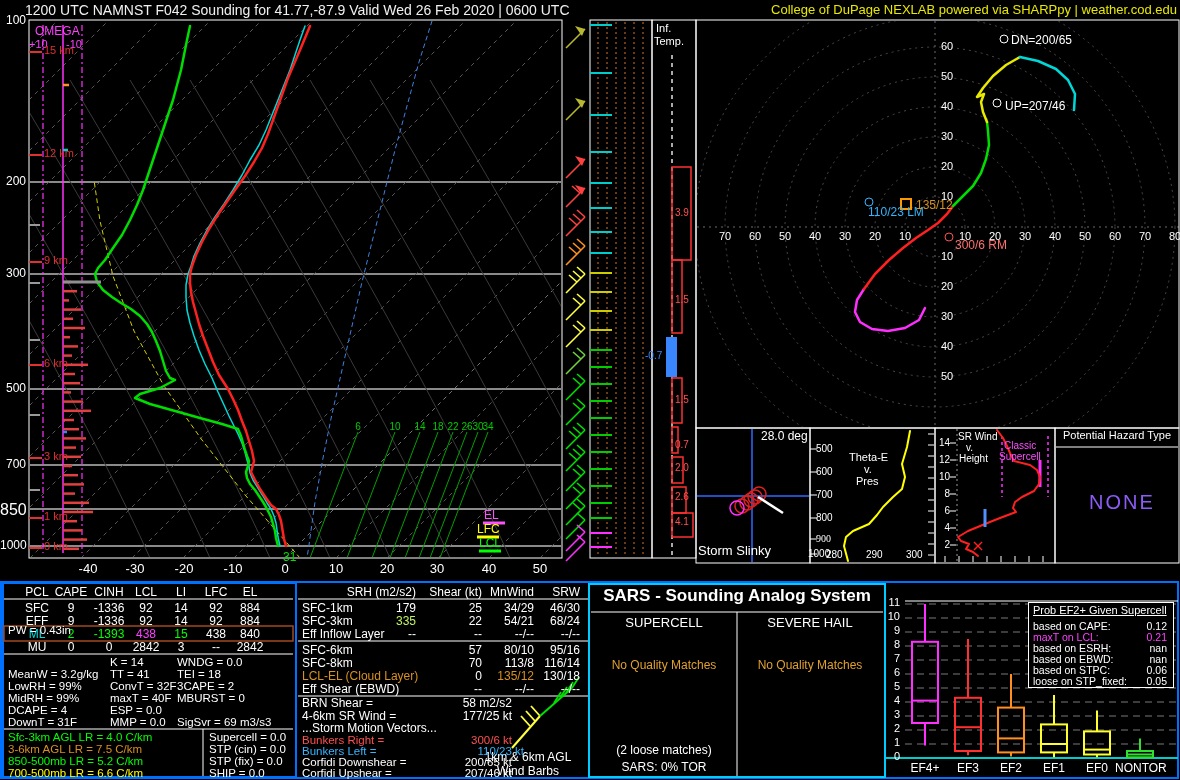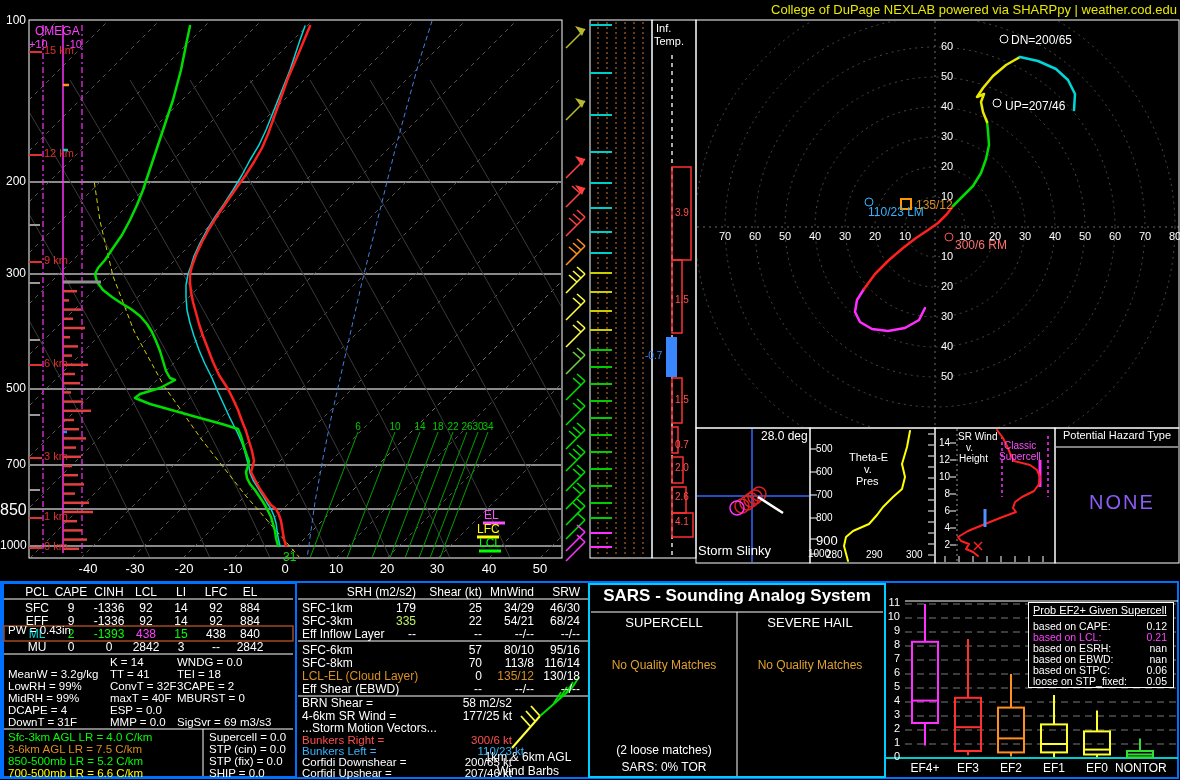--- a/index.html
+++ b/index.html
@@ -367,20 +367,21 @@
       <line x1="1097" y1="754.5" x2="1097" y2="757.3" stroke="#ffff30" stroke-width="2"></line>
       <rect x="1084" y="731.4" width="26" height="23.100000000000023" stroke="#ffff30" stroke-width="2" fill="none"></rect>
       <line x1="1084" y1="749.6" x2="1110" y2="749.6" stroke="#ffff30" stroke-width="2"></line>
       <line x1="1140" y1="738.4" x2="1140" y2="751" stroke="#30e030" stroke-width="2"></line>
       <line x1="1140" y1="757.3" x2="1140" y2="758" stroke="#30e030" stroke-width="2"></line>
       <rect x="1127" y="751" width="26" height="6.2999999999999545" stroke="#30e030" stroke-width="2" fill="none"></rect>
       <line x1="1127" y1="754.5" x2="1153" y2="754.5" stroke="#30e030" stroke-width="2"></line>
       <line x1="1029" y1="617" x2="1171" y2="617" stroke="#fff" stroke-width="1"></line>
     </svg>
 
+  <div class="t" style="left:25px;top:3px;font-size:14px;color:#f0f0f0;">1200 UTC NAMNST F042 Sounding for 41.77,-87.9 Valid Wed 26 Feb 2020 | 0600 UTC</div>
   <div class="t rt" style="right:3px;top:3px;font-size:13px;color:#e8e800;">College of DuPage NEXLAB powered via SHARPpy | weather.cod.edu</div>
 
   <div class="t" style="left:35px;top:25px;font-size:12px;color:#ff40ff;">OMEGA</div>
   <div class="t" style="left:29px;top:39px;font-size:11px;color:#ff40ff;">+10</div>
   <div class="t" style="left:66px;top:39px;font-size:11px;color:#ff40ff;">-10</div>
 
   <div class="t" style="left:484px;top:509px;font-size:12px;color:#ff50ff;">EL</div>
   <div class="t" style="left:477px;top:523px;font-size:12px;color:#ffff00;">LFC</div>
   <div class="t" style="left:479px;top:537px;font-size:12px;color:#00ff00;">LCL</div>
   <div class="t" style="left:283px;top:551px;font-size:12px;color:#00dd00;">31</div>
@@ -423,21 +424,21 @@
   <div class="t" style="left:302px;top:710px;font-size:12px;">4-6km SR Wind =</div>
   <div class="t rt" style="left:390px;top:710px;width:122px;font-size:12px;">177/25 kt</div>
   <div class="t" style="left:302px;top:722px;font-size:12px;">...Storm Motion Vectors...</div>
   <div class="t ctr" style="left:470px;top:751px;width:116px;font-size:12px;">1km &amp; 6km AGL</div>
   <div class="t ctr" style="left:470px;top:765px;width:116px;font-size:12px;">Wind Barbs</div>
 
   <div id="prob-table">
     <div class="t" style="left:4px;top:2px;font-size:11px;text-decoration:underline;">Prob EF2+ Given Supercell</div>
   <div class="t" style="left: 4px; top: 18px; font-size: 10.5px; color: rgb(255, 255, 255);">based on CAPE:</div>
       <div class="t" style="left: 96px; top: 18px; font-size: 10.5px; color: rgb(255, 255, 255); width: 42px; text-align: right;">0.12</div>
-      <div class="t" style="left: 4px; top: 29px; font-size: 10.5px; color: rgb(255, 64, 255);">based on LCL:</div>
+      <div class="t" style="left: 4px; top: 29px; font-size: 10.5px; color: rgb(255, 64, 255);">maxT on LCL:</div>
       <div class="t" style="left: 96px; top: 29px; font-size: 10.5px; color: rgb(255, 64, 255); width: 42px; text-align: right;">0.21</div>
       <div class="t" style="left: 4px; top: 40px; font-size: 10.5px; color: rgb(255, 255, 255);">based on ESRH:</div>
       <div class="t" style="left: 96px; top: 40px; font-size: 10.5px; color: rgb(255, 255, 255); width: 42px; text-align: right;">nan</div>
       <div class="t" style="left: 4px; top: 51px; font-size: 10.5px; color: rgb(255, 255, 255);">based on EBWD:</div>
       <div class="t" style="left: 96px; top: 51px; font-size: 10.5px; color: rgb(255, 255, 255); width: 42px; text-align: right;">nan</div>
       <div class="t" style="left: 4px; top: 62px; font-size: 10.5px; color: rgb(255, 255, 255);">based on STPC:</div>
       <div class="t" style="left: 96px; top: 62px; font-size: 10.5px; color: rgb(255, 255, 255); width: 42px; text-align: right;">0.06</div>
       <div class="t" style="left: 4px; top: 73px; font-size: 10.5px; color: rgb(255, 255, 255);">loose on STP_fixed:</div>
       <div class="t" style="left: 96px; top: 73px; font-size: 10.5px; color: rgb(255, 255, 255); width: 42px; text-align: right;">0.05</div>
     </div>
@@ -472,21 +473,21 @@
     <div class="t" style="left: 941px; top: 41px; font-size: 11px;">60</div>
     <div class="t" style="left: 941px; top: 251px; font-size: 11px;">10</div>
     <div class="t" style="left: 941px; top: 281px; font-size: 11px;">20</div>
     <div class="t" style="left: 941px; top: 311px; font-size: 11px;">30</div>
     <div class="t" style="left: 941px; top: 341px; font-size: 11px;">40</div>
     <div class="t" style="left: 941px; top: 371px; font-size: 11px;">50</div>
     <div class="t" style="left: 816px; top: 444px; font-size: 10px;">500</div>
     <div class="t" style="left: 816px; top: 467px; font-size: 10px;">600</div>
     <div class="t" style="left: 816px; top: 490px; font-size: 10px;">700</div>
     <div class="t" style="left: 816px; top: 513px; font-size: 10px;">800</div>
-    <div class="t" style="left: 816px; top: 534px; font-size: 13px;">900</div>
+    <div class="t" style="left: 816px; top: 534px; font-size: 10px; font-family: Liberation Serif, serif;">900</div>
     <div class="t" style="left: 808px; top: 549px; font-size: 10px;">1000</div>
     <div class="t" style="left: 826px; top: 550px; font-size: 10px;">280</div>
     <div class="t" style="left: 866px; top: 550px; font-size: 10px;">290</div>
     <div class="t" style="left: 906px; top: 550px; font-size: 10px;">300</div>
     <div class="t" style="left: 936px; top: 438px; font-size: 10px; width: 14px; text-align: right;">14</div>
     <div class="t" style="left: 936px; top: 455px; font-size: 10px; width: 14px; text-align: right;">12</div>
     <div class="t" style="left: 936px; top: 472px; font-size: 10px; width: 14px; text-align: right;">10</div>
     <div class="t" style="left: 936px; top: 489px; font-size: 10px; width: 14px; text-align: right;">8</div>
     <div class="t" style="left: 936px; top: 506px; font-size: 10px; width: 14px; text-align: right;">6</div>
     <div class="t" style="left: 936px; top: 523px; font-size: 10px; width: 14px; text-align: right;">4</div>

